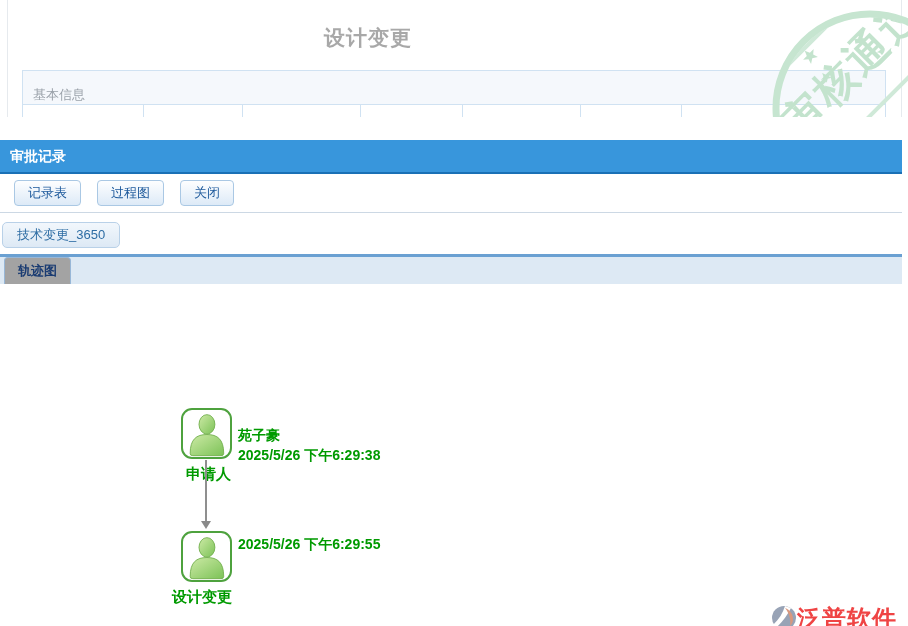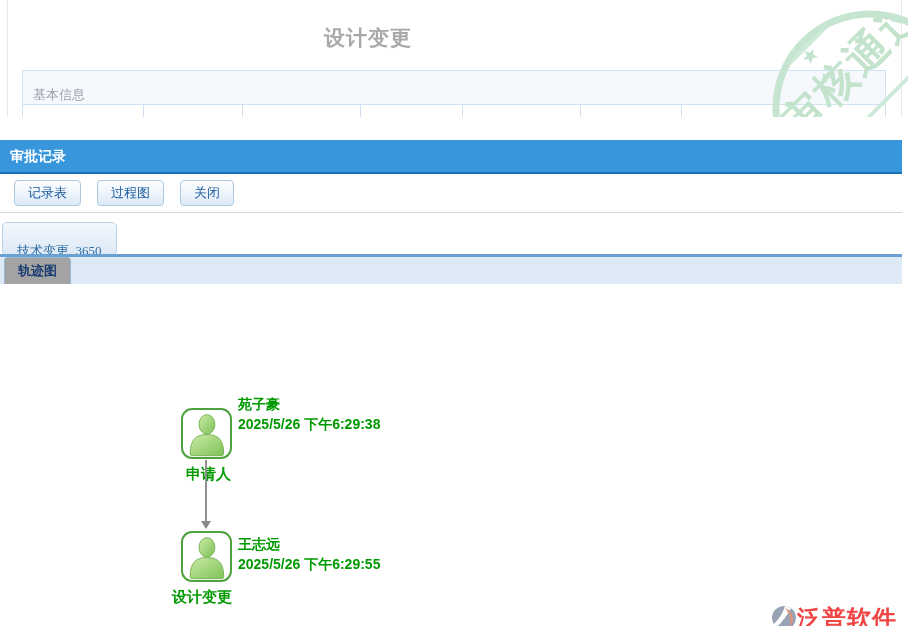--- a/index.html
+++ b/index.html
@@ -29,23 +29,23 @@
   
   .dialog { position:absolute; left:0; top:117px; width:902px; height:509px; background:#fff; z-index:3; }
   .dlg-header { height:34px; background:#3896dc; border-bottom:2px solid #1a70b5;
     color:#fff; font-size:14px; font-weight:bold; line-height:32px; padding-left:10px;margin-top:23px; }
   .dlg-toolbar { height:39px; border-bottom:1px solid #ccd8e4; display:flex; align-items:center;
     gap:16px; padding-left:14px; background:#fff; }
   .tb-btn { height:26px; padding:0 13px; font-size:13px; color:#1e5a9c;
     background:linear-gradient(#fdfeff,#ddeaf7); border:1px solid #aac8e4; border-radius:4px;
     cursor:pointer; font-family:inherit; }
   .record-tab-row { height:41px; background:#fff; position:relative; }
-  .record-tab { position:absolute; left:2px; top:9px; height:26px; padding:16px 14px;
+  .record-tab { position:absolute; left:2px; top:9px; height:26px; padding:0 14px;
     font-size:13px; color:#2e6da4; line-height:24px;
-    background:linear-gradient(#f2f7fc,#dde9f5); border:1px solid #b9d1e8; border-radius:5px; cursor:pointer;font-family:Liberation Serif, serif; }
+    background:linear-gradient(#f2f7fc,#dde9f5); border:1px solid #b9d1e8; border-radius:5px; cursor:pointer; }
   .tab-strip { height:30px; border-top:3px solid #6aa0d2; background:#dde9f4; position:relative; }
   .view-tab { position:absolute; left:4px; top:0; height:27px; padding:0 13px; background:#a3a3a3;
     border:1px solid #98b7d7; border-bottom:none; border-radius:4px 4px 0 0;
     font-size:13px; font-weight:bold; color:#1b3c72; line-height:26px; cursor:pointer; }
   .dlg-content { position:relative; height:365px; background:#fff; }
 
   
   .node-icon { position:absolute; width:51px; height:51px; background:#fff;
     border:2px solid #4ea23e; border-radius:11px; overflow:hidden; }
   .node-icon svg { display:block; margin:2px auto 0; }
@@ -134,37 +134,36 @@
           <defs>
             <linearGradient id="pg1" x1="0" y1="0" x2="1" y2="1">
               <stop offset="0" stop-color="#cdeaa6"></stop>
                 <stop offset="1" stop-color="#7cc257"></stop>
             </linearGradient>
           </defs>
           <ellipse cx="26" cy="14" rx="9" ry="11" fill="url(#pg1)" stroke="#6fae4a" stroke-width="1"></ellipse>
           <path d="M7,47 C7,31 14,25.5 26,25.5 C38,25.5 45,31 45,47 Q45,49.5 42,49.5 L10,49.5 Q7,49.5 7,47 Z" fill="url(#pg1)" stroke="#6fae4a" stroke-width="1"></path>
         </svg>
       </div>
-      <div class="node-text" style="left:238px; top:110px;">
+      <div class="node-text" style="left:238px; top:141px;">
         <div>苑子豪</div>
         <div>2025/5/26 下午6:29:38</div>
       </div>
       <div class="node-role" style="left:186px; top:181px;">申请人</div>
 
       <div class="flow-line" style="left:205px; top:176px; height:61px;"></div>
       <div class="flow-arrowhead" style="left:201px; top:237px;"></div>
 
       <div class="node-icon" style="left:181px; top:247px;">
         <svg width="45" height="45" viewBox="0 0 51 51">
           <ellipse cx="26" cy="14" rx="9" ry="11" fill="url(#pg1)" stroke="#6fae4a" stroke-width="1"></ellipse>
           <path d="M7,47 C7,31 14,25.5 26,25.5 C38,25.5 45,31 45,47 Q45,49.5 42,49.5 L10,49.5 Q7,49.5 7,47 Z" fill="url(#pg1)" stroke="#6fae4a" stroke-width="1"></path>
         </svg>
       </div>
       <div class="node-text" style="left:238px; top:250px;">
-        <div>王志远</div>
         <div>2025/5/26 下午6:29:55</div>
       </div>
       <div class="node-role" style="left:172px; top:304px;">设计变更</div>
 
       <div class="brand-mark">
         <svg width="26" height="26" viewBox="0 0 26 26">
           <circle cx="13" cy="13" r="12" fill="#98a3b6"></circle>
           <path d="M2,20 C8,14 12,8 14,1 L20,3 C16,11 11,17 5,23 Z" fill="#fff"></path>
           <path d="M14,3 C19,5 22,9 22,14 C22,17 21,19 19,21 C20,16 19,9 14,3 Z" fill="#d9987e"></path>
         </svg>

